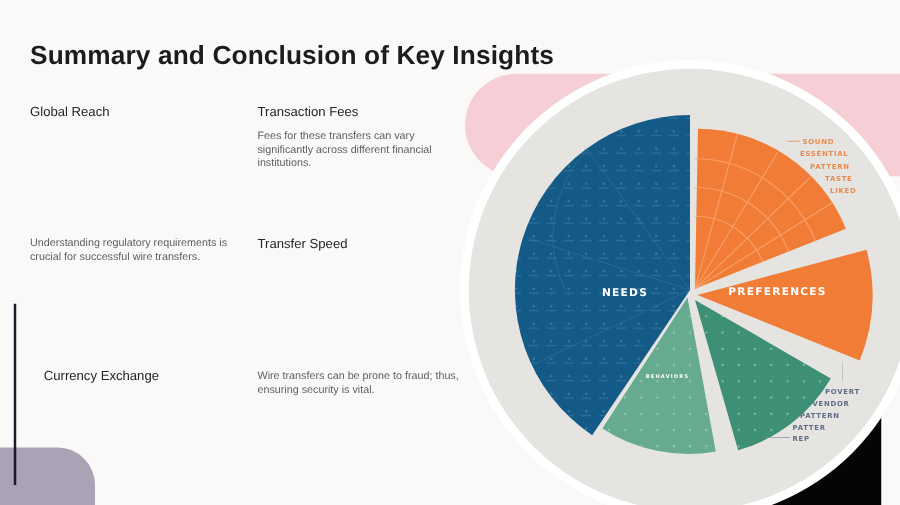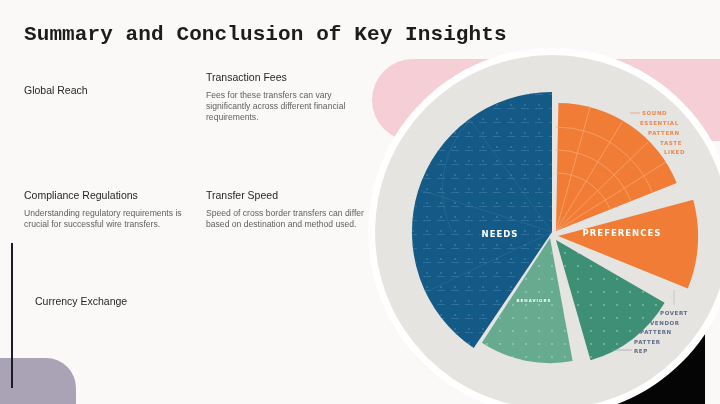--- a/index.html
+++ b/index.html
@@ -4,23 +4,23 @@
 <style>
   * { margin: 0; padding: 0; box-sizing: border-box; }
   html, body { width: 720px; height: 404px; overflow: hidden; }
   body {
     background: #fbf8f8;
     font-family: "Liberation Sans", "DejaVu Sans", sans-serif;
     position: relative;
   }
   .slide { position: absolute; left: 0; top: 0; width: 720px; height: 404px; overflow: hidden; }
   .title {
-    position: absolute; left: 24px; top: 23px;
+    position: absolute; left: 24px; top: 33px;
     font-size: 21px; font-weight: bold; color: #1c1c1c;
-    letter-spacing: 0.1px; white-space: nowrap; font-family: Liberation Mono, monospace;
+    letter-spacing: 0.1px; white-space: nowrap;
   }
   .item { position: absolute; width: 170px; }
   .item h3 {
     font-size: 10.5px; font-weight: normal; color: #262626;
     margin-bottom: 7px; white-space: nowrap;
   }
   .item p {
     font-size: 8.6px; line-height: 11px; color: #5e5e5e;
   }
   .pink-band {
@@ -57,36 +57,35 @@
   <div class="pink-band"></div>
   <div class="black-block"></div>
   <div class="grey-blob"></div>
   <div class="vline"></div>
 
   <div class="title">Summary and Conclusion of Key Insights</div>
 
   <div class="item" style="left:24px; top:84px;">
     <h3>Global Reach</h3>
   </div>
-  <div class="item" style="left:206px; top:71px;">
+  <div class="item" style="left:206px; top:84px;">
     <h3>Transaction Fees</h3>
-    <p>Fees for these transfers can vary significantly across different financial requirements.</p>
+    <p>Fees for these transfers can vary significantly across different financial institutions.</p>
   </div>
   <div class="item" style="left:24px; top:189px;">
-    <h3>Compliance Regulations</h3>
     <p>Understanding regulatory requirements is crucial for successful wire transfers.</p>
   </div>
   <div class="item" style="left:206px; top:189px;">
     <h3>Transfer Speed</h3>
-    <p>Speed of cross border transfers can differ based on destination and method used.</p>
   </div>
   <div class="item" style="left:24px; top:295px;margin-left:11px;">
     <h3>Currency Exchange</h3>
   </div>
   <div class="item" style="left:206px; top:295px;">
+    <p>Wire transfers can be prone to fraud; thus, ensuring security is vital.</p>
   </div>
 
   <svg class="pie" width="720" height="404" viewBox="0 0 720 404">
     <defs>
       <pattern id="gridBlue" width="14" height="14" patternUnits="userSpaceOnUse">
         <circle cx="7" cy="7" r="1" fill="#4b86b0" opacity="0.7"></circle>
         <rect x="3" y="10" width="8" height="1" fill="#4b86b0" opacity="0.5"></rect>
       </pattern>
       <pattern id="gridGreen" width="13" height="13" patternUnits="userSpaceOnUse">
         <circle cx="6" cy="6" r="0.9" fill="#bfe0d2" opacity="0.6"></circle>

